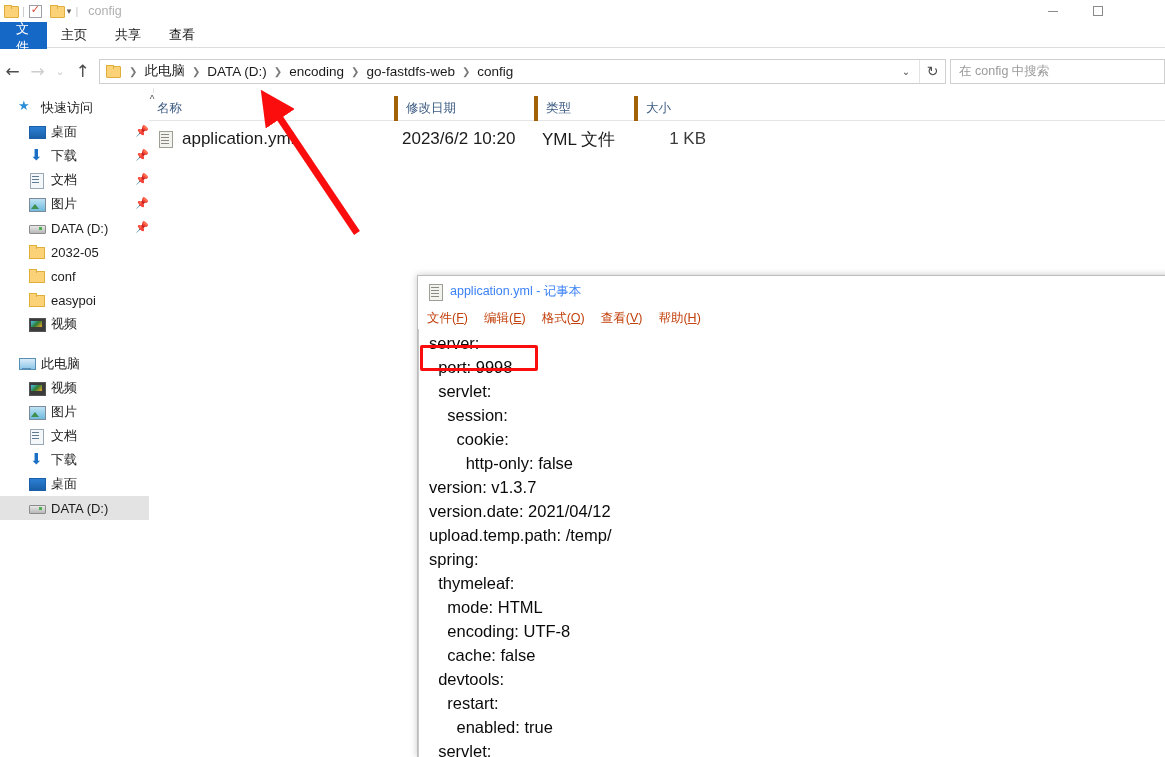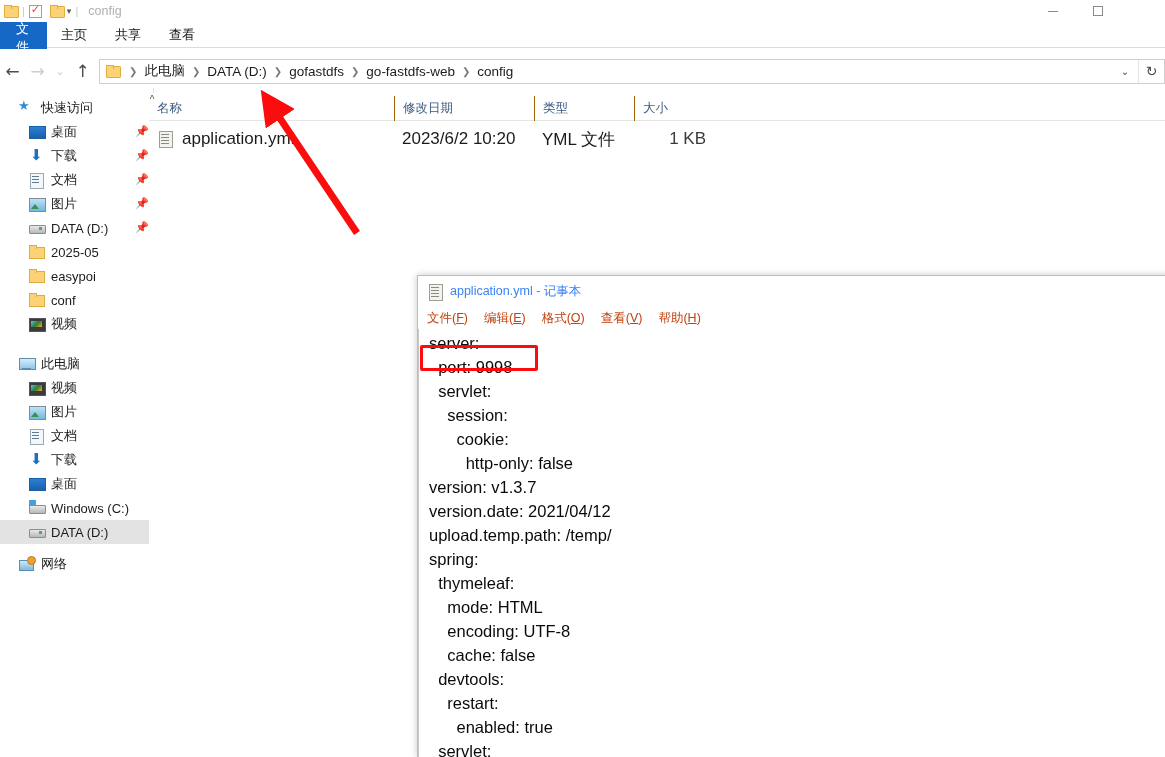--- a/index.html
+++ b/index.html
@@ -162,21 +162,21 @@
     position:absolute; left:140px; top:93px; width:24px; height:14px;
     font-size:10px; color:#555; text-align:center; line-height:14px;
   }
   .colhead {
     position:absolute; left:149px; top:96px; width:1016px; height:25px;
     display:flex; align-items:center;
     border-bottom:1px solid #e5e5e5;
   }
   .col {
     height:25px; display:flex; align-items:center; font-size:12.5px; color:#3b5a80;
-    border-left:1px solid #a16207; padding-left:8px; flex:none;
+    border-left:4px solid #a16207; padding-left:8px; flex:none;
   }
   .col:first-child { border-left:none; }
   .row {
     position:absolute; left:149px; top:127px; width:1016px; height:24px;
     display:flex; align-items:center; font-size:17px; color:#1b1b1b;
   }
   .cell { height:24px; display:flex; align-items:center; flex:none; padding-left:8px; }
   .cell.right { justify-content:flex-end; padding-right:14px; padding-left:0; color:#3b3b3b;}
 
   
@@ -261,30 +261,33 @@
     <div class="navbtn">↑</div>
 
     <div class="addrbar">
       <div class="crumbs">
         <span class="folder-ico" style="margin-right:2px"></span>
         <span class="csep">❯</span>
         <span class="crumb">此电脑</span>
         <span class="csep">❯</span>
         <span class="crumb">DATA (D:)</span>
         <span class="csep">❯</span>
-        <span class="crumb">gofastdfs</span>
+        <span class="crumb">encoding</span>
         <span class="csep">❯</span>
         <span class="crumb">go-fastdfs-web</span>
         <span class="csep">❯</span>
         <span class="crumb">config</span>
       </div>
       <div class="addr-chevron">⌄</div>
       <div class="refresh">↻</div>
     </div>
 
+    <div class="searchbox">
+      <span>在 config 中搜索</span>
+    </div>
   </div>
 
   <div class="navpane">
 
     <div class="nav-item">
       <span class="nav-ico ic-star"></span>
       <span class="nav-lbl">快速访问</span>
     </div>
     <div class="nav-item indent1">
       <span class="nav-ico ic-desktop"></span>
@@ -306,29 +309,29 @@
       <span class="nav-lbl">图片</span>
       <span class="pin">📌</span>
     </div>
     <div class="nav-item indent1">
       <span class="nav-ico ic-drive"></span>
       <span class="nav-lbl">DATA (D:)</span>
       <span class="pin">📌</span>
     </div>
     <div class="nav-item indent1">
       <span class="nav-ico ic-folder"></span>
-      <span class="nav-lbl">2025-05</span>
+      <span class="nav-lbl">2032-05</span>
+    </div>
+    <div class="nav-item indent1">
+      <span class="nav-ico ic-folder"></span>
+      <span class="nav-lbl">conf</span>
     </div>
     <div class="nav-item indent1">
       <span class="nav-ico ic-folder"></span>
       <span class="nav-lbl">easypoi</span>
-    </div>
-    <div class="nav-item indent1">
-      <span class="nav-ico ic-folder"></span>
-      <span class="nav-lbl">conf</span>
     </div>
     <div class="nav-item indent1">
       <span class="nav-ico ic-video"></span>
       <span class="nav-lbl">视频</span>
     </div>
 
     <div class="sp"></div>
 
     <div class="sp"></div>
     <div class="nav-item">
@@ -348,34 +351,26 @@
       <span class="nav-lbl">文档</span>
     </div>
     <div class="nav-item indent1">
       <span class="nav-ico ic-down"></span>
       <span class="nav-lbl">下载</span>
     </div>
     <div class="nav-item indent1">
       <span class="nav-ico ic-desktop"></span>
       <span class="nav-lbl">桌面</span>
     </div>
-    <div class="nav-item indent1">
-      <span class="nav-ico ic-drivewin"></span>
-      <span class="nav-lbl">Windows (C:)</span>
-    </div>
     <div class="nav-item indent1 sel">
       <span class="nav-ico ic-drive"></span>
       <span class="nav-lbl">DATA (D:)</span>
     </div>
 
     <div class="sp"></div>
-    <div class="nav-item">
-      <span class="nav-ico ic-net"></span>
-      <span class="nav-lbl">网络</span>
-    </div>
   </div>
 
   <div class="filelist"></div>
   <div class="collapse-caret">^</div>
 
   <div class="colhead">
     <div class="col" style="width:245px">名称</div>
     <div class="col" style="width:140px">修改日期</div>
     <div class="col" style="width:100px">类型</div>
     <div class="col" style="width:86px">大小</div>

